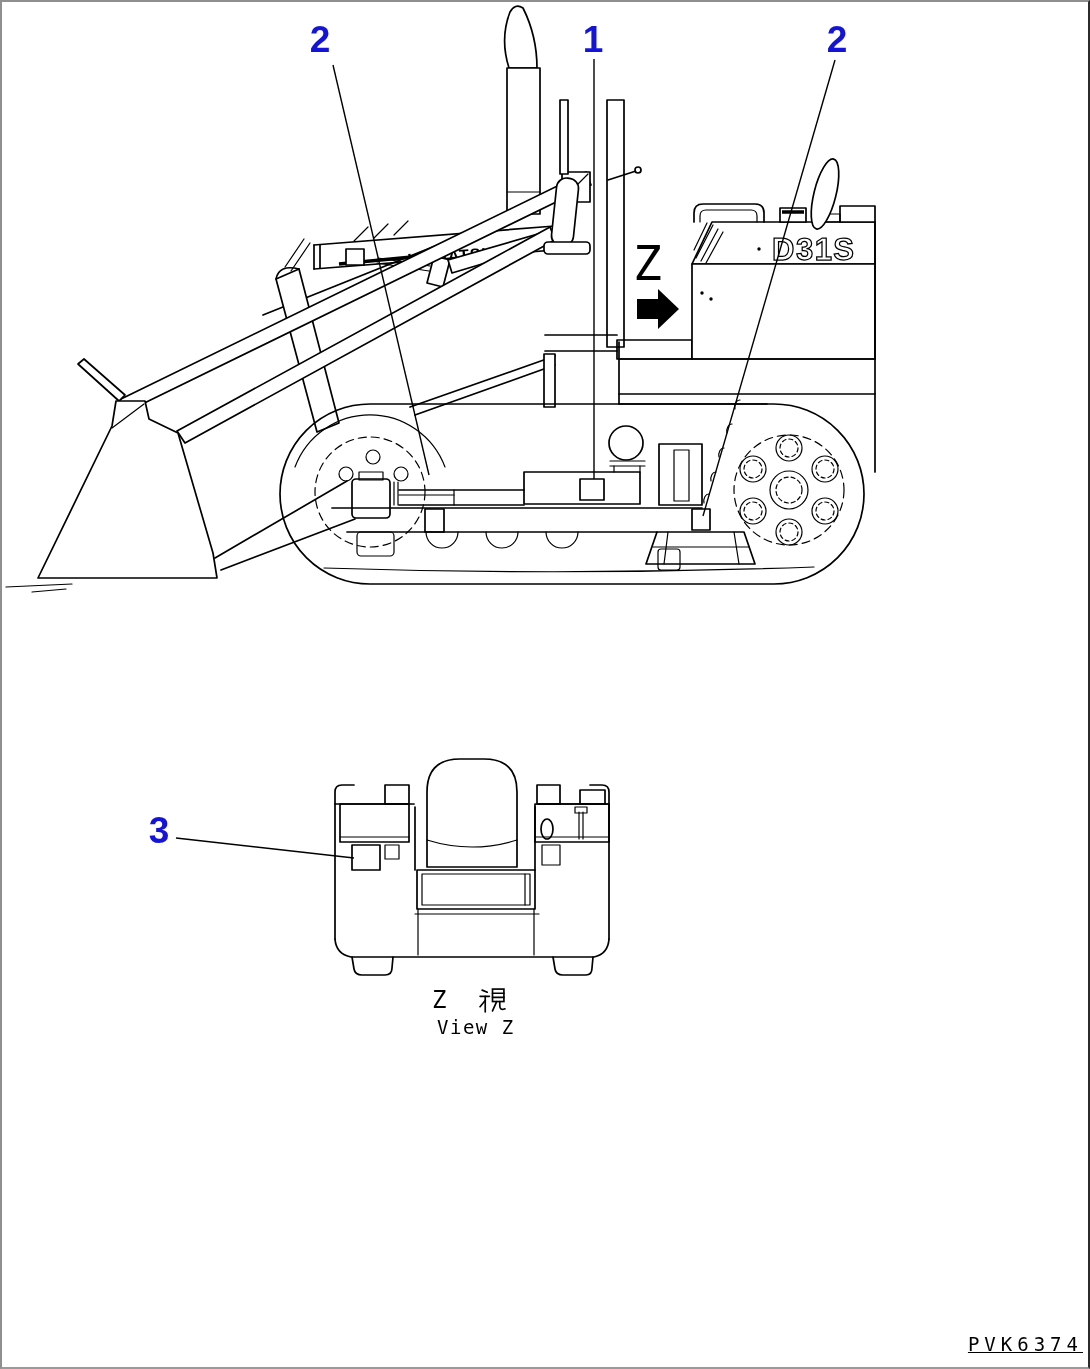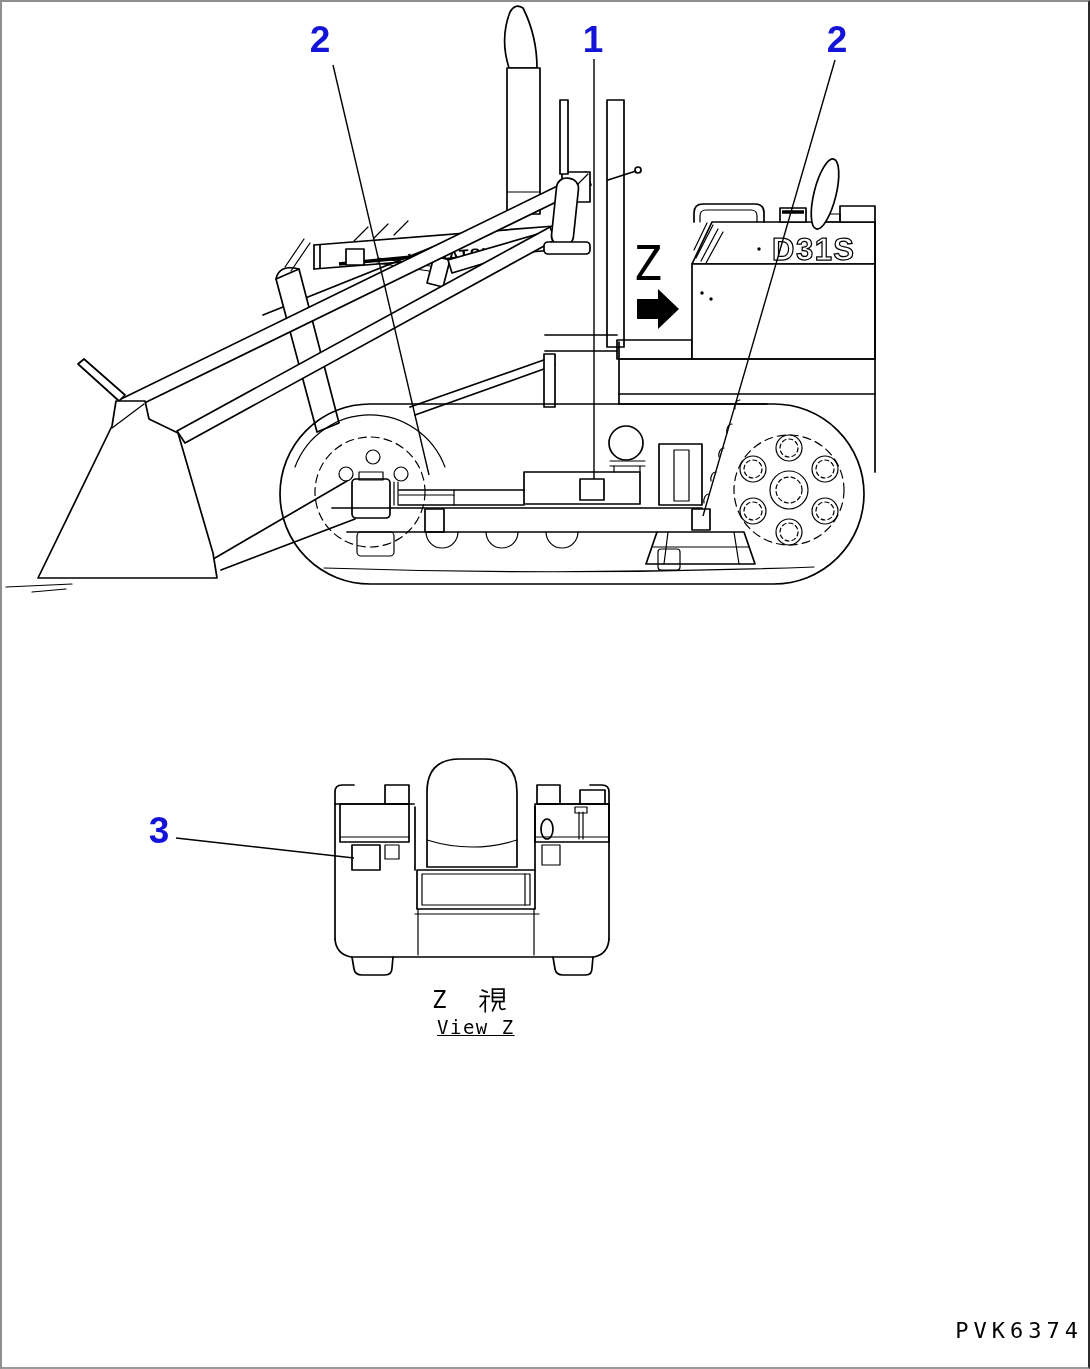--- a/index.html
+++ b/index.html
@@ -28,22 +28,22 @@
     position:absolute;
     transform:translate(-50%,-50%);
     font-weight:bold;font-size:37px;line-height:1;
     color:#1414d8;
     font-family:"Liberation Sans",sans-serif;
     cursor:pointer;
   }
   .mono{font-family:"DejaVu Sans Mono","Liberation Mono",monospace;color:#000;}
   .caption-ja{position:absolute;left:430px;top:984px;display:flex;align-items:center;gap:33px;font-size:24px;}
   .caption-ja .zchar{font-size:24px;}
-  .caption-en{position:absolute;left:435px;top:1014px;font-size:19px;letter-spacing:1.5px;text-decoration:underline;}
-  .doc-code{position:absolute;right:5px;bottom:24px;font-size:22px;letter-spacing:5px;}
+  .caption-en{position:absolute;left:435px;top:1014px;font-size:19px;letter-spacing:1.5px;}
+  .doc-code{position:absolute;right:5px;bottom:12px;font-size:19px;letter-spacing:5px;text-decoration:underline;}
   text{user-select:none;}
 </style>
 </head>
 <body>
 
 <div class="page">
 
   <svg class="art" viewBox="0 0 1086 1365">
 
     <g>

